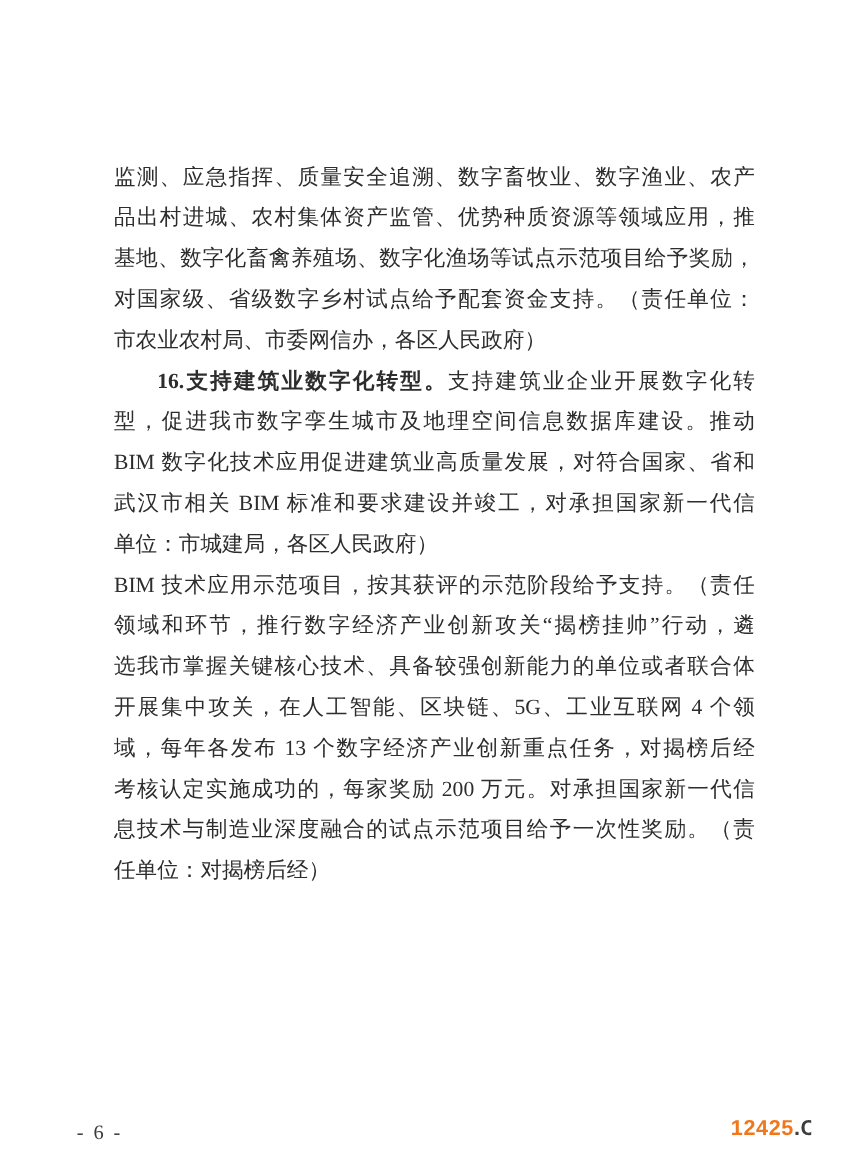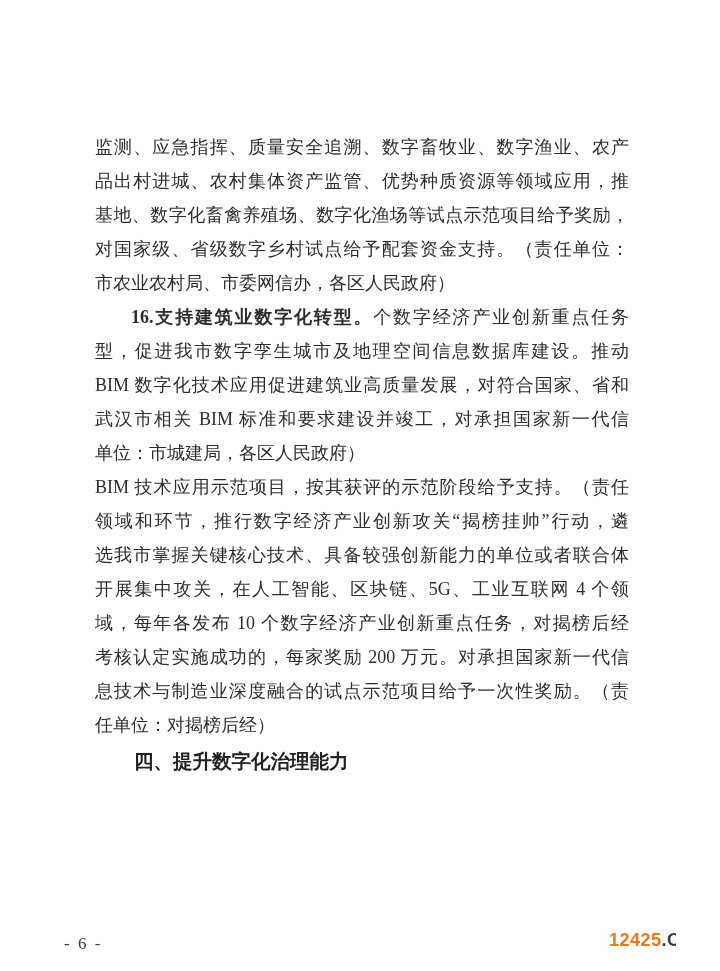--- a/index.html
+++ b/index.html
@@ -73,35 +73,34 @@
 
 <div class="page" style="background: rgb(255, 255, 255);">
 
   <div class="doc-body" style="color: rgb(45, 45, 45);">
     <div class="line"><span>监测、应急指挥、质量安全追溯、数字畜牧业、数字渔业、农产</span></div>
     <div class="line"><span>品出村进城、农村集体资产监管、优势种质资源等领域应用，推</span></div>
     <div class="line"><span>基地、数字化畜禽养殖场、数字化渔场等试点示范项目给予奖励，</span></div>
     <div class="line"><span>对国家级、省级数字乡村试点给予配套资金支持。（责任单位：</span></div>
     <div class="line last"><span>市农业农村局、市委网信办，各区人民政府）</span></div>
 
-    <div class="line ind"><span class="b">16.支持建筑业数字化转型。</span><span>个数字经济产业创新重点任务</span></div>
+    <div class="line ind"><span class="b">16.支持建筑业数字化转型。</span><span>支持建筑业企业开展数字化转</span></div>
     <div class="line"><span>型，促进我市数字孪生城市及地理空间信息数据库建设。推动</span></div>
     <div class="line"><span>BIM 数字化技术应用促进建筑业高质量发展，对符合国家、省和</span></div>
     <div class="line"><span>武汉市相关 BIM 标准和要求建设并竣工，对承担国家新一代信</span></div>
     <div class="line last"><span>单位：市城建局，各区人民政府）</span></div>
     <div class="line"><span>BIM 技术应用示范项目，按其获评的示范阶段给予支持。（责任</span></div>
 
     <div class="line"><span>领域和环节，推行数字经济产业创新攻关“揭榜挂帅”行动，遴</span></div>
     <div class="line"><span>选我市掌握关键核心技术、具备较强创新能力的单位或者联合体</span></div>
     <div class="line"><span>开展集中攻关，在人工智能、区块链、5G、工业互联网 4 个领</span></div>
-    <div class="line"><span>域，每年各发布 10 个数字经济产业创新重点任务，对揭榜后经</span></div>
+    <div class="line"><span>域，每年各发布 13 个数字经济产业创新重点任务，对揭榜后经</span></div>
     <div class="line"><span>考核认定实施成功的，每家奖励 200 万元。对承担国家新一代信</span></div>
     <div class="line"><span>息技术与制造业深度融合的试点示范项目给予一次性奖励。（责</span></div>
     <div class="line last"><span>任单位：对揭榜后经）</span></div>
 
-    <div class="line heading ind last"><span class="b">四、提升数字化治理能力</span></div>
   </div>
 
   <div class="page-number">- 6 -</div>
 
   <div class="watermark"><span style="color: rgb(240, 119, 28);">12425</span><span style="color: rgb(61, 61, 61);">.CN</span></div>
 
 </div>
 
 </body></html>

